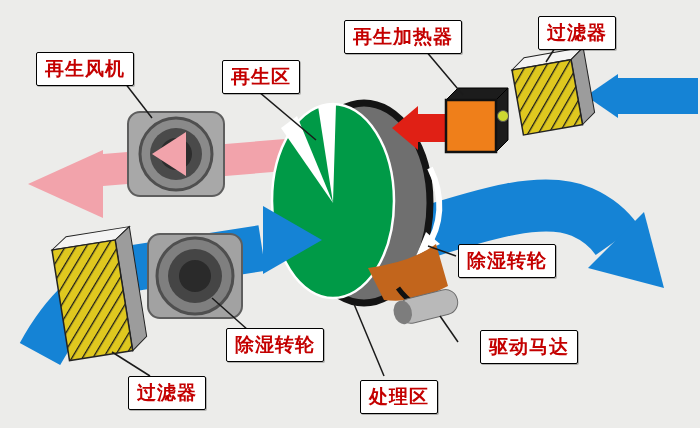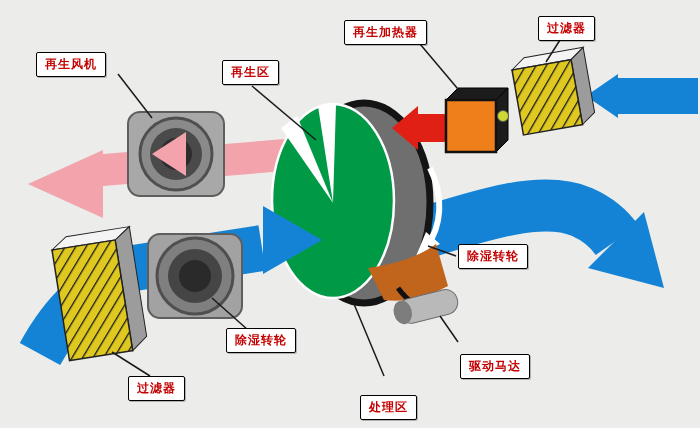--- a/index.html
+++ b/index.html
@@ -7,21 +7,21 @@
     position:relative;width:700px;height:428px;overflow:hidden;
     background:#ececea;
     font-family:"Liberation Sans","DejaVu Sans",sans-serif;
   }
   .stage svg{position:absolute;left:0;top:0;}
   .label{
     position:absolute;
     background:#ffffff;
     border:1px solid #000;
     color:#c40000;
-    font-size:12px;
+    font-size:19px;
     font-weight:bold;
     letter-spacing:1px;
     padding:3px 8px;
     white-space:nowrap;
     border-radius:2px;
     box-shadow:1px 1px 0 rgba(0,0,0,0.25);
     z-index:5;
   }
 </style>
 </head>
@@ -120,18 +120,18 @@
     <line x1="384" y1="376" x2="354" y2="304"></line>
     <line x1="150" y1="376" x2="112" y2="352"></line>
   </g>
 </svg>
 
 <div class="label" style="left:222px; top:60px;">再生区</div>
 <div class="label" style="left:36px;  top:52px;">再生风机</div>
 <div class="label" style="left:344px; top:20px;">再生加热器</div>
 <div class="label" style="left:538px; top:16px;">过滤器</div>
 <div class="label" style="left:458px; top:244px;text-align:right;">除湿转轮</div>
-<div class="label" style="left:460px; top:330px;margin-top:24px;">驱动马达</div>
+<div class="label" style="left:480px; top:330px;">驱动马达</div>
 <div class="label" style="left:226px; top:328px;">除湿转轮</div>
-<div class="label" style="left:360px; top:395px;font-family:Liberation Serif, serif;">处理区</div>
+<div class="label" style="left:360px; top:380px;font-family:Liberation Serif, serif;">处理区</div>
 <div class="label" style="left:128px; top:376px;">过滤器</div>
 
 </div>
 
 </body></html>

